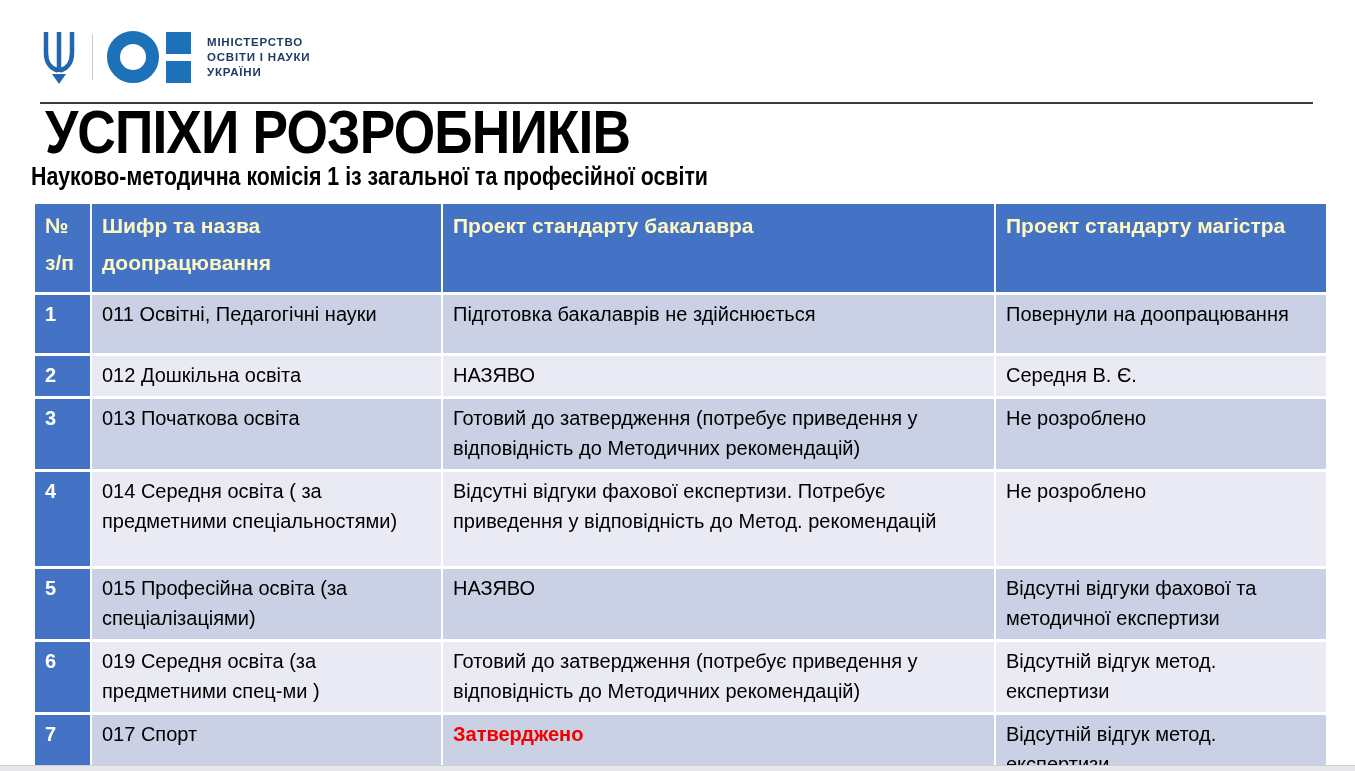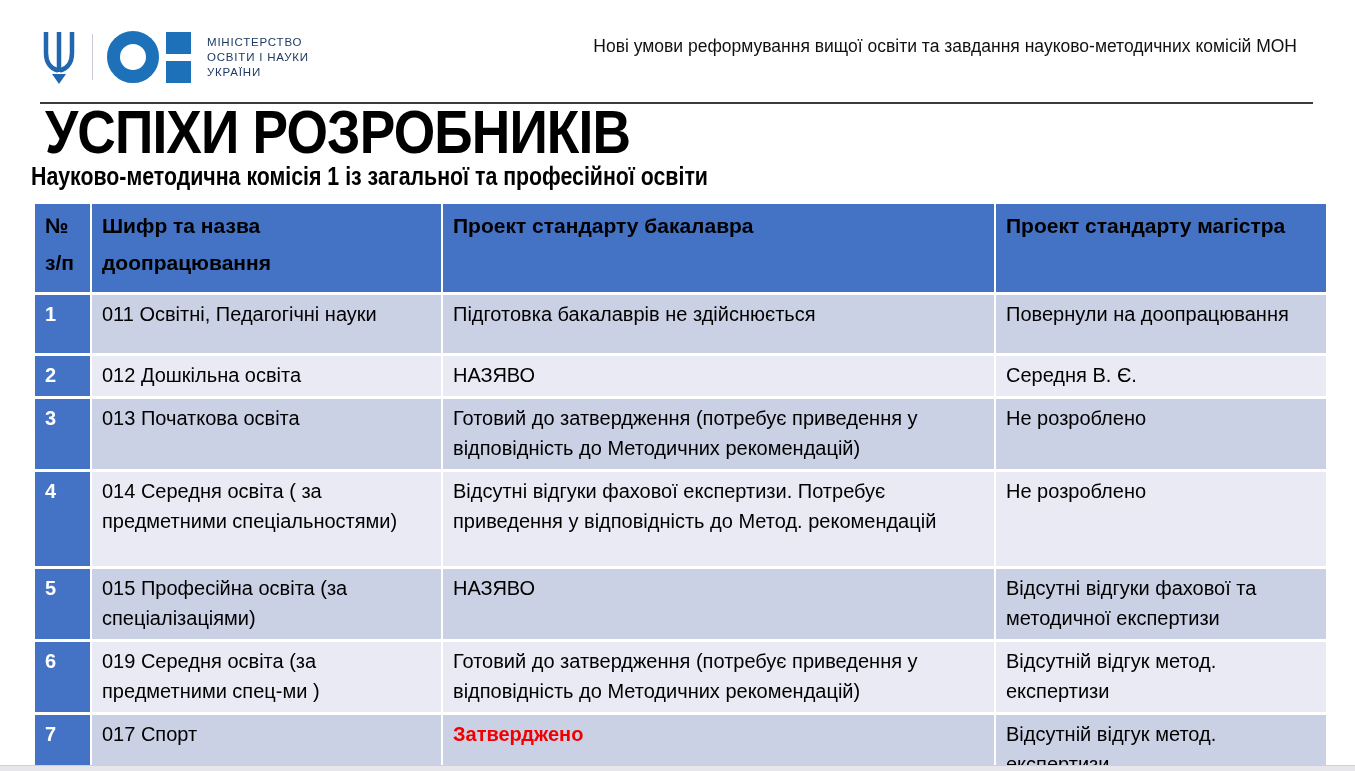--- a/index.html
+++ b/index.html
@@ -44,21 +44,21 @@
   }
   .o-squares {
     display: flex;
     flex-direction: column;
     gap: 7px;
   }
   .o-square { width: 25px; height: 22px; background: #1d71b8; }
   .ministry-text {
     margin-left: 2px;
     color: #1f3a63;
-    font-weight: normal;
+    font-weight: bold;
     font-size: 11.5px;
     line-height: 15px;
     letter-spacing: 0.8px;
   }
   .deck-topic {
     position: absolute;
     top: 36px; right: 58px;
     font-size: 17.5px;
     color: #111;
     white-space: nowrap;
@@ -110,21 +110,21 @@
   .status-table th, .status-table td {
     vertical-align: top;
     text-align: left;
     font-size: 20px;
     line-height: 1.5;
     padding: 4px 9px 6px 10px;
     overflow: hidden;
   }
   .status-table th {
     background: #4472c4;
-    color: #000000;
+    color: #fef9c3;
     font-weight: bold;
     height: 88px;
     font-size: 21px;
     line-height: 1.75;
   }
   .status-table td.num-cell {
     background: #4472c4;
     color: #ffffff;
     font-weight: bold;
   }
@@ -174,21 +174,20 @@
           <div class="o-square"></div>
           <div class="o-square"></div>
         </div>
       </div>
       <div class="ministry-text">
         <div>МІНІСТЕРСТВО</div>
         <div>ОСВІТИ І НАУКИ</div>
         <div>УКРАЇНИ</div>
       </div>
     </div>
-    <div class="deck-topic">Нові умови реформування вищої освіти та завдання науково-методичних комісій МОН</div>
   </div>
   <div class="header-rule"></div>
 
   <div class="slide-title">УСПІХИ РОЗРОБНИКІВ</div>
   <div class="slide-subtitle">Науково-методична комісія 1 із загальної та професійної освіти</div>
 
   <div class="tbl-wrap">
     <table class="status-table">
       <colgroup>
         <col style="width:55px">

